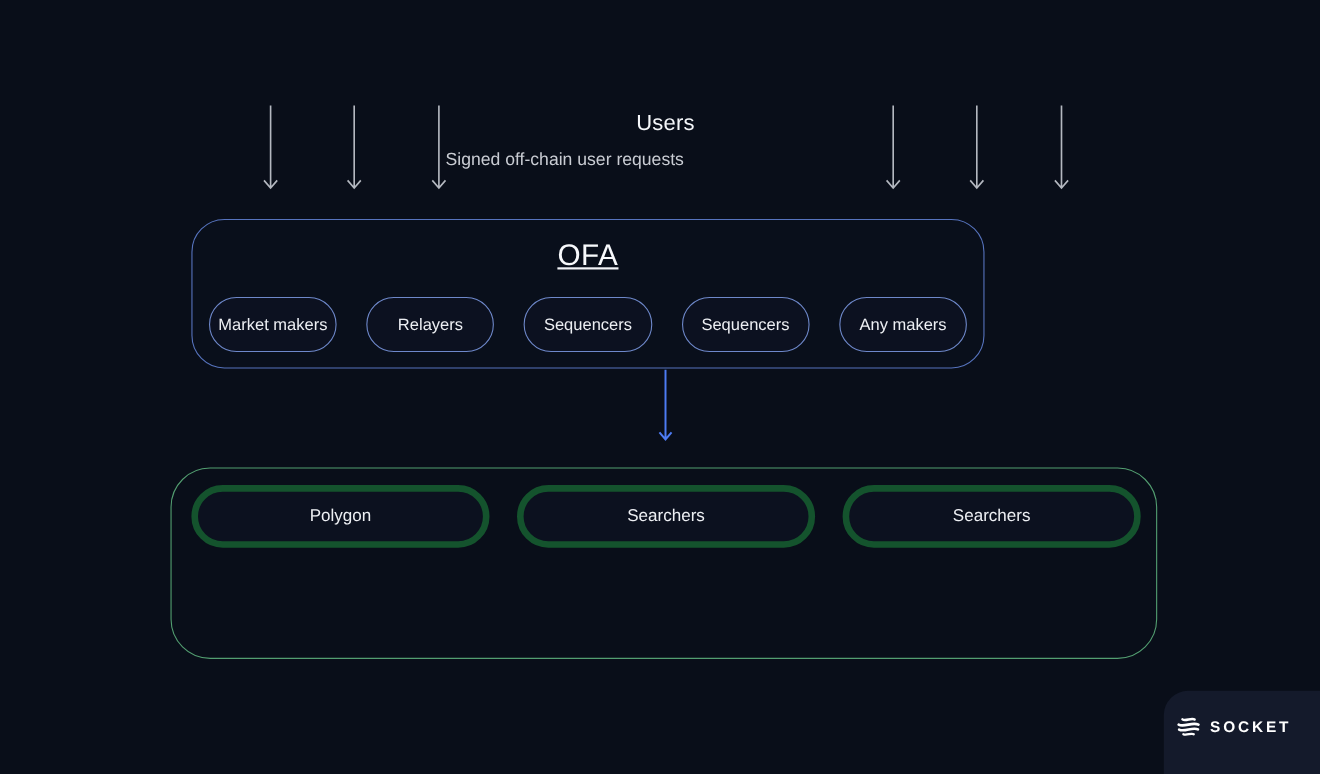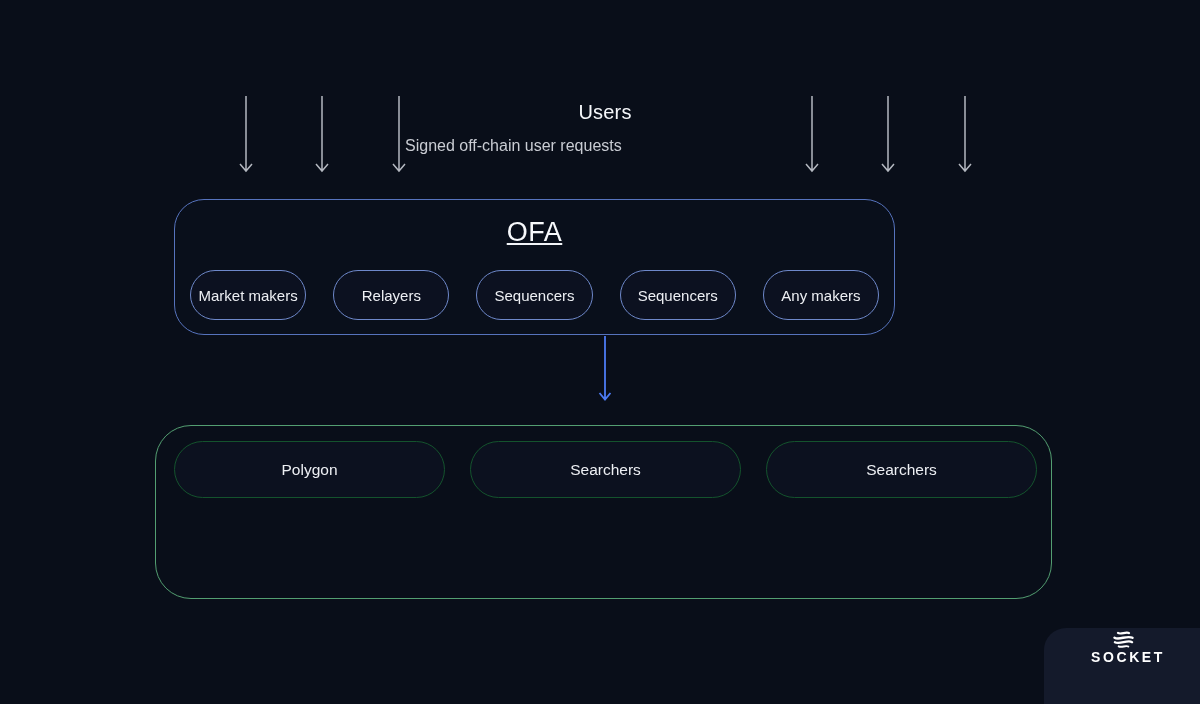--- a/index.html
+++ b/index.html
@@ -60,21 +60,21 @@
   .pill {
     flex: 1;
     display: flex; align-items: center; justify-content: center;
     border-radius: 999px;
     font-size: 15px; font-weight: 500;
     color: #edeff3;
     background: rgba(14, 20, 36, 0.55);
     white-space: nowrap;
   }
   .pill.blue { border: 1px solid #6e88ca; }
-  .pill.green { border: 1px solid #14532d; font-size: 15.5px; text-align: right; }
+  .pill.green { border: 6px solid #14532d; font-size: 15.5px; text-align: right; }
 
   
   .flow-arrow { position: absolute; left: 597px; top: 336px; width: 16px; }
 
   
   .settle-box {
     position: absolute;
     left: 155px; top: 425px;
     width: 897px; height: 174px;
     border: 1px solid #539e71;
@@ -96,25 +96,25 @@
     display: flex; align-items: center; justify-content: center;
     font-size: 21px; font-weight: 500;
     color: #f2f4f7;
     background: rgba(14, 20, 36, 0.45);
   }
 
   
   .brand-panel {
     position: absolute;
     right: 0; bottom: 0;
-    width: 156px; height: 76px;
+    width: 142px; height: 76px;
     background: #141a2b;
     border-radius: 22px 0 0 0;
     display: flex; align-items: center;
-    padding-left: 12px; padding-bottom: 13px; flex-direction: column;
+    padding-left: 12px; padding-bottom: 13px;
   }
   .brand-logo { display: flex; margin-right: 9px; }
   .brand-name {
     font-size: 14px; font-weight: 700;
     letter-spacing: 2.6px;
     color: #ffffff;
   }
 </style>
 </head>
 <body>

